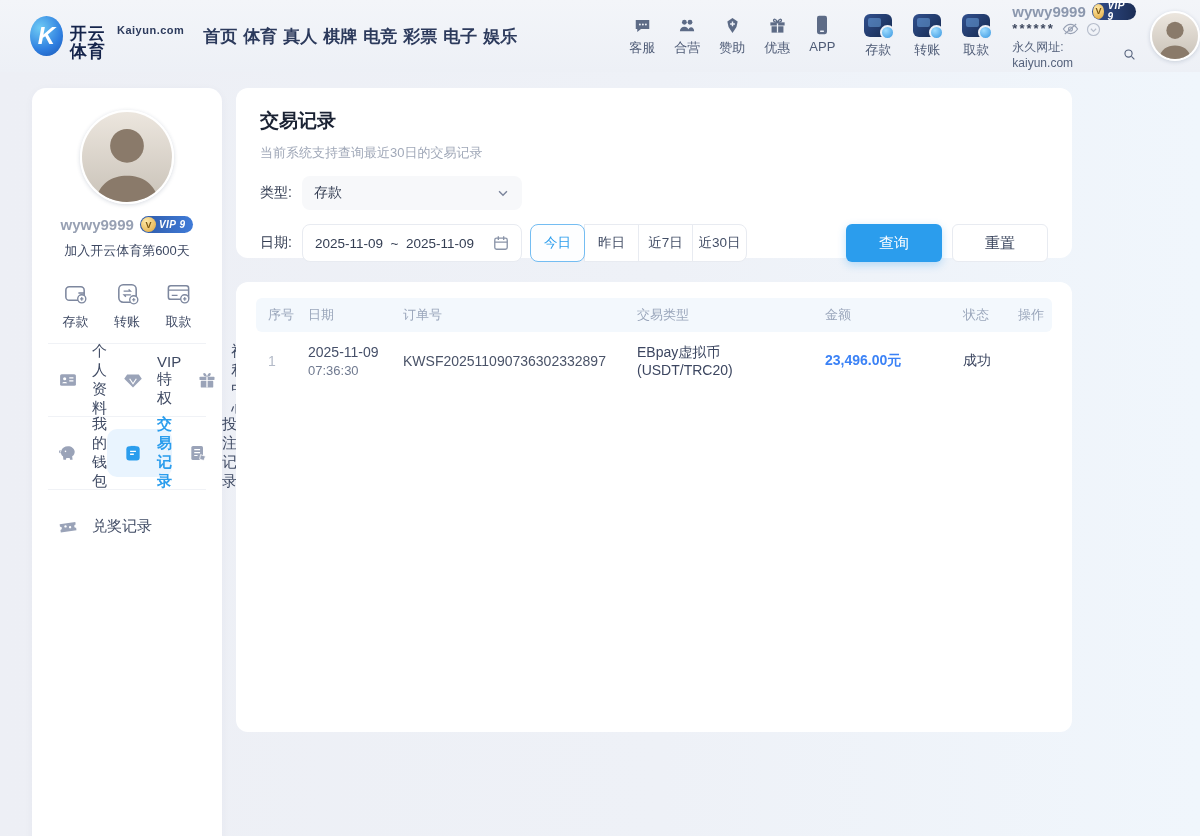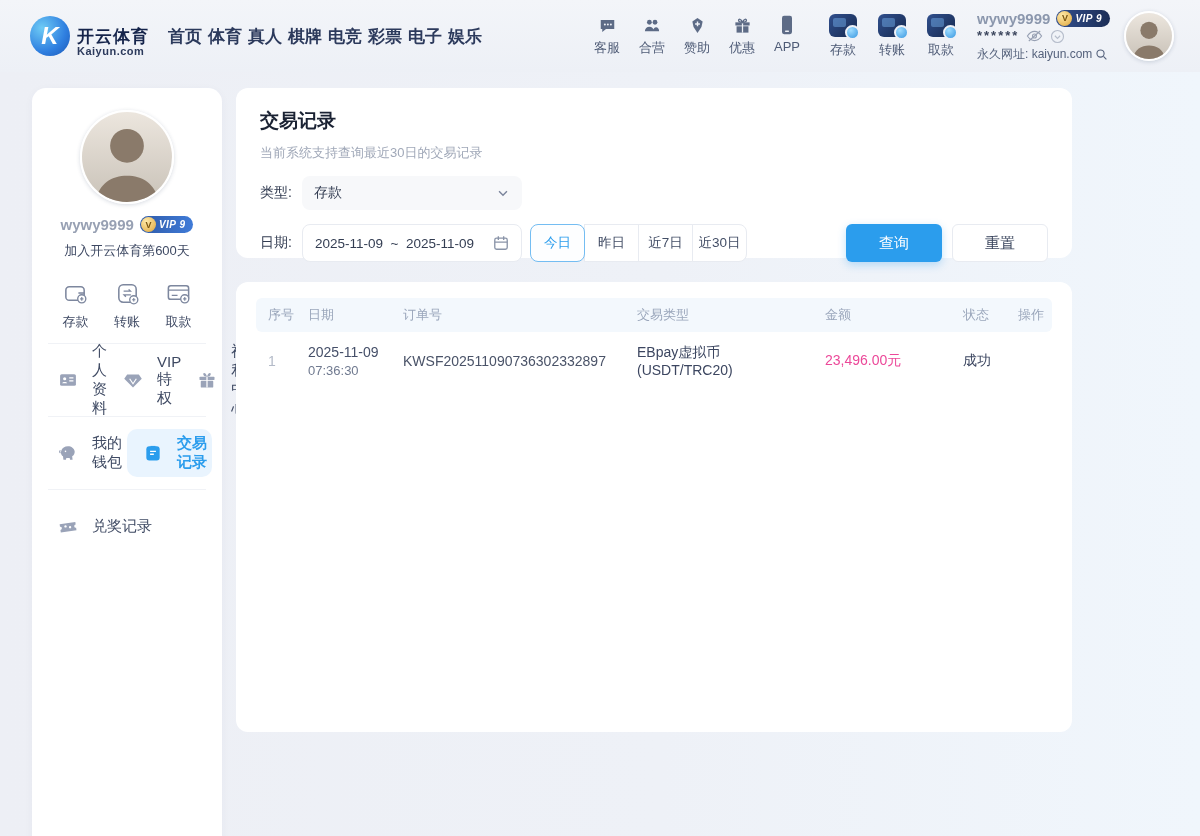--- a/index.html
+++ b/index.html
@@ -9,21 +9,21 @@
 
   
   .topbar{position:absolute;left:0;top:0;width:1200px;height:72px;
           background:linear-gradient(180deg,#f3f5f9,#edf0f6);
           display:flex;align-items:center;padding:0 0 0 30px;box-sizing:border-box;}
   .logo{display:flex;align-items:center;gap:7px;}
   .logo-mark{width:40px;height:40px;border-radius:50%;
              background:radial-gradient(circle at 30% 30%,#6ecbf5,#2f7fe0 60%,#1b56b4);
              color:#fff;font-size:24px;font-weight:800;font-style:italic;
              display:flex;align-items:center;justify-content:center;}
-  .logo-text{display:flex;flex-direction:column;line-height:1.05;margin-top:14px;}
+  .logo-text{display:flex;flex-direction:row;line-height:1.05;margin-top:14px;}
   .logo-title{font-size:17px;font-weight:800;color:#15244b;letter-spacing:1px;}
   .logo-sub{font-size:11px;font-weight:700;color:#2c3a5c;letter-spacing:.5px;}
   .nav{display:flex;gap:0;margin-left:16px;}
   .nav-item{font-size:17px;font-weight:600;color:#2c3a5c;padding:4px 3px;cursor:pointer;white-space:nowrap;}
   .top-tools{display:flex;gap:9px;margin-left:104px;}
   .tool{display:flex;flex-direction:column;align-items:center;gap:4px;width:36px;}
   .tool-glyph{height:20px;display:flex;align-items:flex-end;}
   .tool-label{font-size:13px;color:#4e5b76;white-space:nowrap;}
   .wallet-tools{display:flex;gap:13px;margin-left:20px;}
   .tile{width:28px;height:23px;border-radius:6px;position:relative;
@@ -103,21 +103,21 @@
   thead th{background:#f3f8fd;height:34px;font-size:13px;font-weight:400;color:#9aa6bb;
            text-align:left;padding:0 0 0 12px;}
   thead th:first-child{border-radius:6px 0 0 6px;}
   thead th:last-child{border-radius:0 6px 6px 0;}
   tbody td{height:58px;font-size:14px;color:#3c4660;padding:0 0 0 12px;vertical-align:middle;}
   .cell-no{color:#b3bac8;}
   .cell-date{display:flex;flex-direction:column;line-height:1.35;}
   .cell-date .d{color:#454f68;}
   .cell-date .t{color:#707a90;font-size:13px;}
   .cell-order{color:#4a5368;}
-  .cell-amount{font-weight:400;color:#ec4899;}
+  .cell-amount{font-weight:700;color:#3b82f6;}
 
   .icon-svg{display:block;}
 </style>
 </head>
 <body>
 
 <div class="stage">
 
   <div class="topbar">
     <div class="logo">
@@ -386,20 +386,30 @@
       </div>
       <div class="menu-item active">
         <span class="mi-icon">
           <svg class="icon-svg" width="20" height="20" viewBox="0 0 24 24">
               <rect x="4" y="4" width="16" height="17" rx="3.5" fill="#2b9ded"></rect>
               <path d="M9 3.5h6v2H9z" fill="#2b9ded"></path>
               <path d="M8.5 10h7M8.5 13.5h4.5" stroke="#fff" stroke-width="1.6"></path>
             </svg>
         </span>
         <span class="mi-label">交易记录</span>
+      </div>
+      <div class="menu-item">
+        <span class="mi-icon">
+          <svg class="icon-svg" width="20" height="20" viewBox="0 0 24 24">
+              <rect x="4" y="3.5" width="14" height="17" rx="2" fill="#9aa3b8"></rect>
+              <path d="M7.5 8h7M7.5 11.5h7M7.5 15h4" stroke="#fff" stroke-width="1.4"></path>
+              <path d="M15 14l6 2-2 5-5-1.5z" fill="#9aa3b8" stroke="#fff" stroke-width="1"></path>
+            </svg>
+        </span>
+        <span class="mi-label">投注记录</span>
       </div>
     </div>
 
     <div class="sb-divider"></div>
 
     <div class="menu">
       <div class="menu-item">
         <span class="mi-icon">
           <svg class="icon-svg" width="20" height="20" viewBox="0 0 24 24">
               <path d="M2.5 8.5h19v3a2 2 0 000 4v3h-19v-3a2 2 0 000-4z" fill="#9aa3b8" transform="rotate(-8 12 13)"></path>

